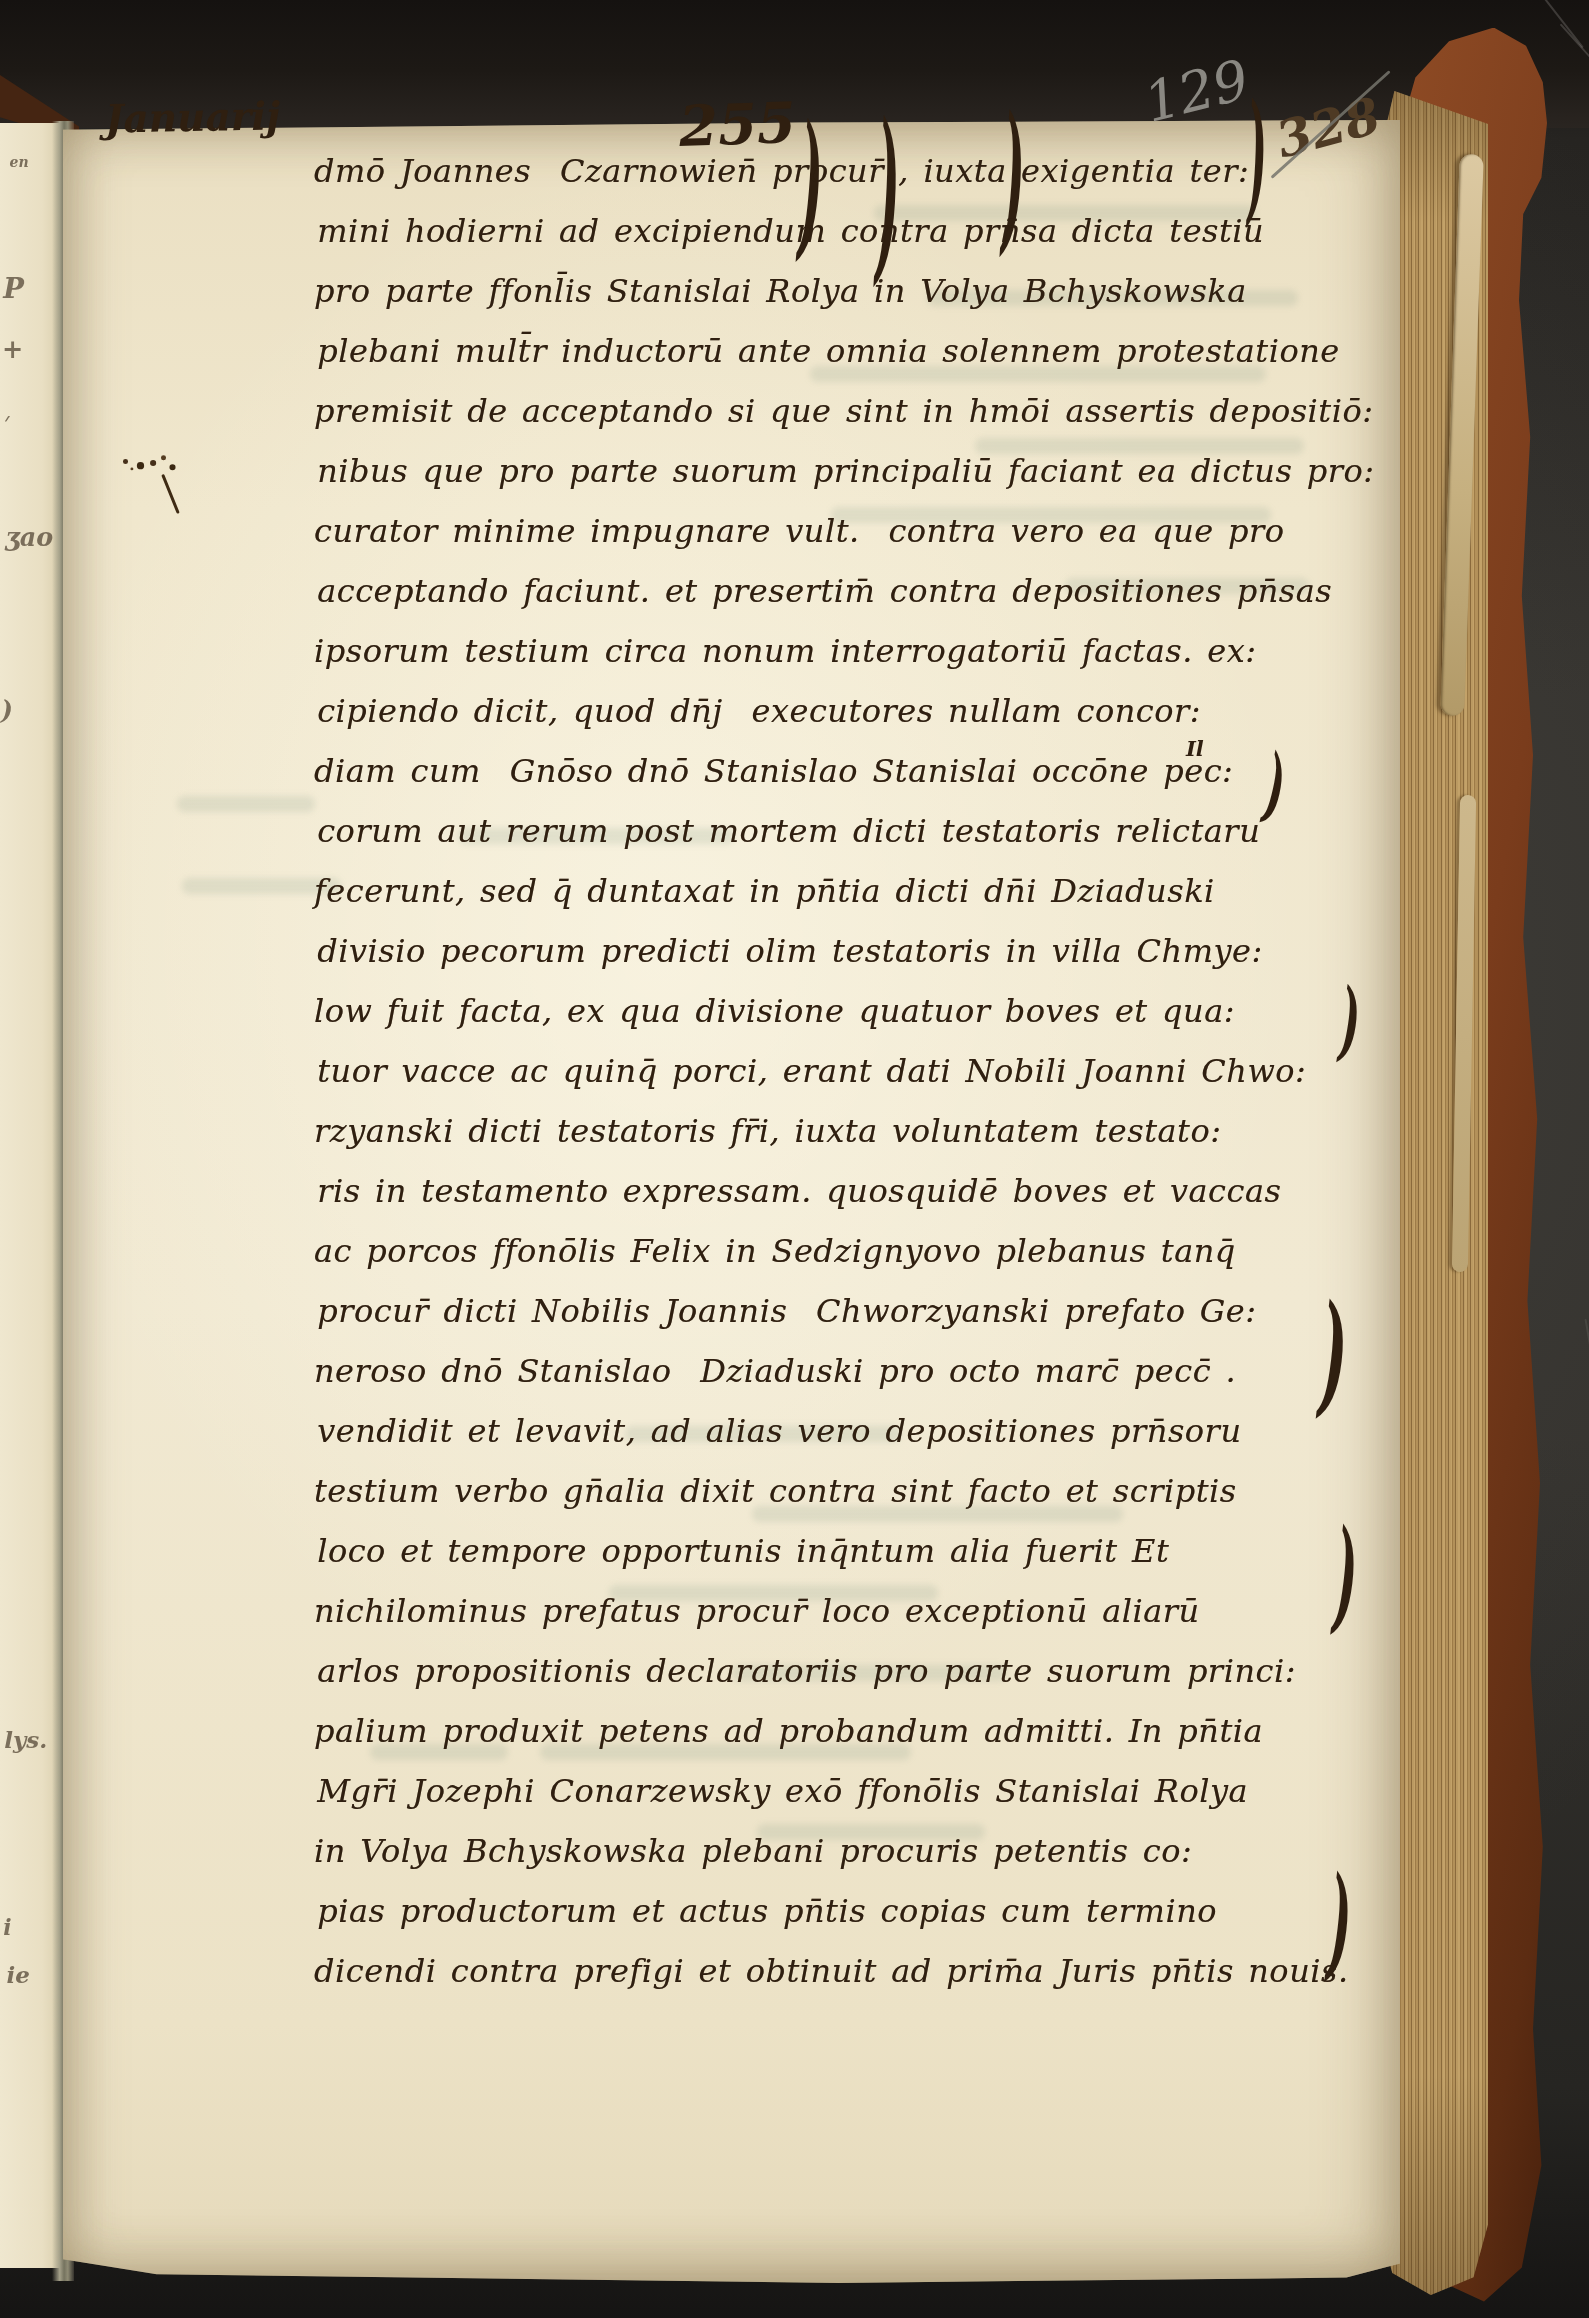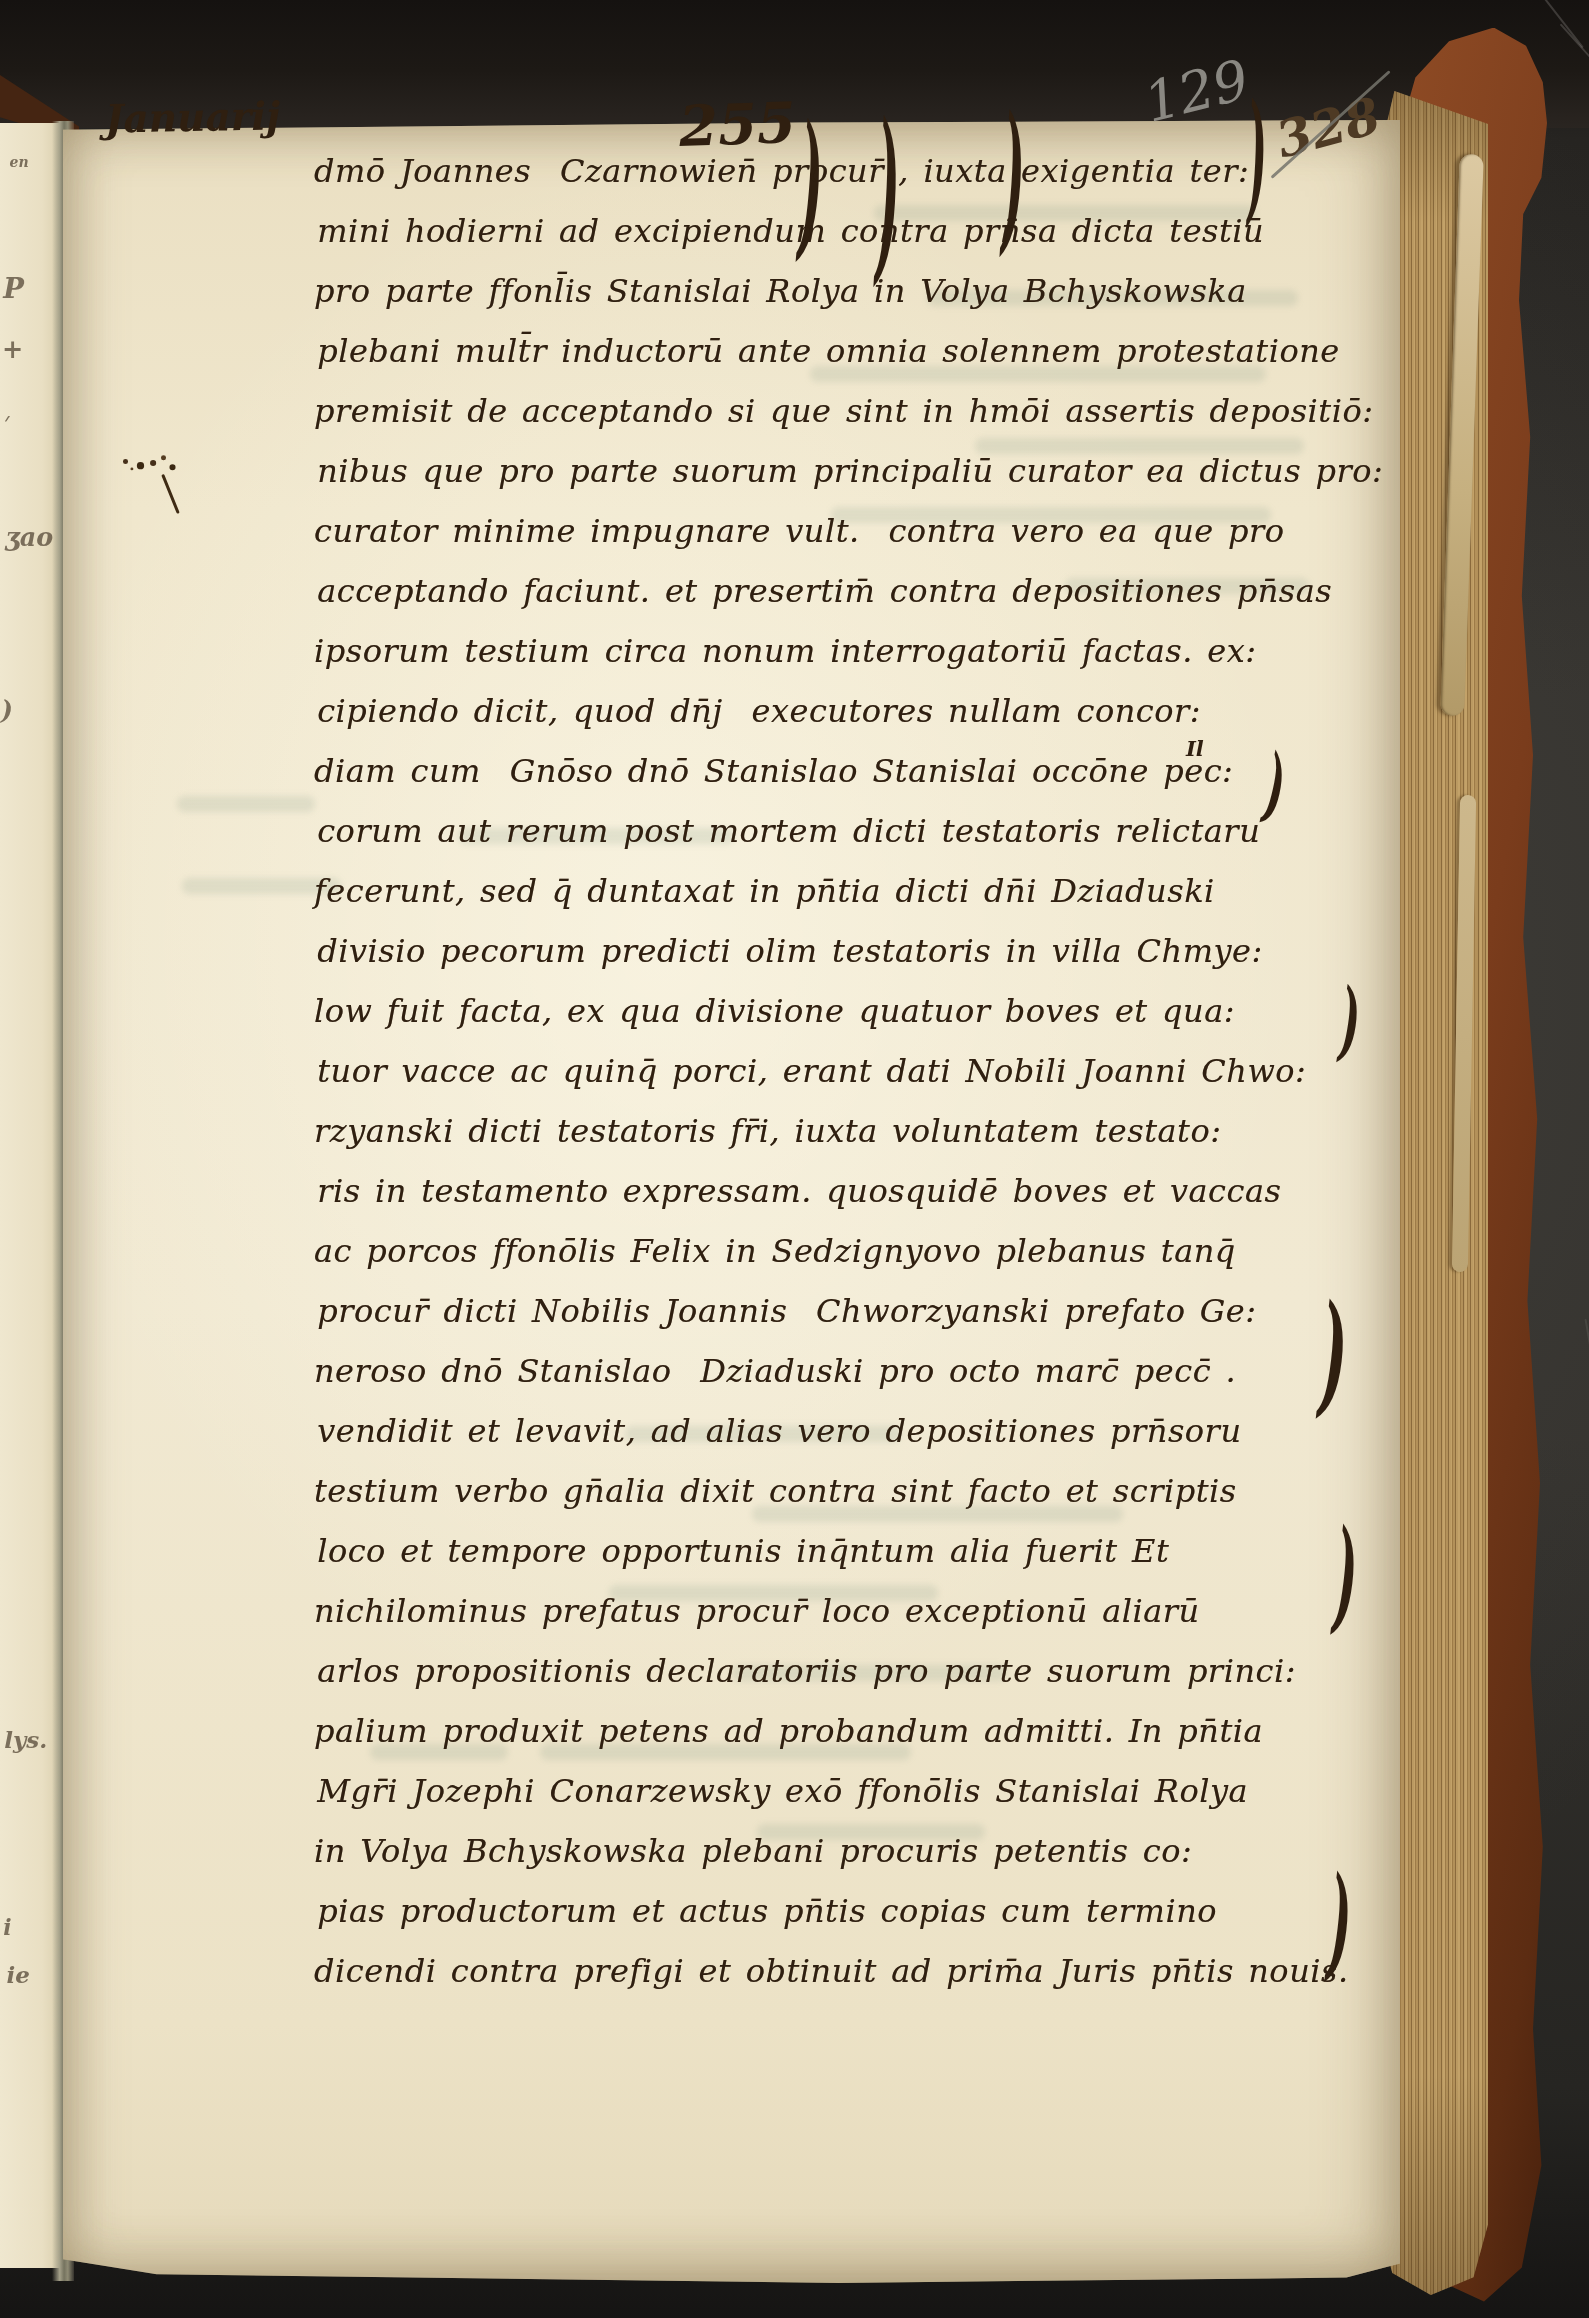--- a/index.html
+++ b/index.html
@@ -134,21 +134,21 @@
   <div class="smudge-tail"></div>
 
   <div class="sup-mark ink">Il</div>
 
   <div class="text-block">
     <div class="ms-line" style="--i:0">dmō Joannes  Czarnowien̄ procur̄ , iuxta exigentia ter:</div>
     <div class="ms-line" style="--i:1">mini hodierni ad excipiendum contra prn̄sa dicta testiū</div>
     <div class="ms-line" style="--i:2">pro parte ffonl̄is Stanislai Rolya in Volya Bchyskowska</div>
     <div class="ms-line" style="--i:3">plebani mult̄r inductorū ante omnia solennem protestatione</div>
     <div class="ms-line" style="--i:4">premisit de acceptando si que sint in hmōi assertis depositiō:</div>
-    <div class="ms-line" style="--i:5">nibus que pro parte suorum principaliū curator ea dictus pro:</div>
+    <div class="ms-line" style="--i:5">nibus que pro parte suorum principaliū faciant ea dictus pro:</div>
     <div class="ms-line" style="--i:6">curator minime impugnare vult.  contra vero ea que pro</div>
     <div class="ms-line" style="--i:7">acceptando faciunt. et presertim̄ contra depositiones pn̄sas</div>
     <div class="ms-line" style="--i:8">ipsorum testium circa nonum interrogatoriū factas. ex:</div>
     <div class="ms-line" style="--i:9">cipiendo dicit, quod dn̄j  executores nullam concor:</div>
     <div class="ms-line" style="--i:10">diam cum  Gnōso dnō Stanislao Stanislai occōne pec:</div>
     <div class="ms-line" style="--i:11">corum aut rerum post mortem dicti testatoris relictaru</div>
     <div class="ms-line" style="--i:12">fecerunt, sed q̄ duntaxat in pn̄tia dicti dn̄i Dziaduski</div>
     <div class="ms-line" style="--i:13">divisio pecorum predicti olim testatoris in villa Chmye:</div>
     <div class="ms-line" style="--i:14">low fuit facta, ex qua divisione quatuor boves et qua:</div>
     <div class="ms-line" style="--i:15">tuor vacce ac quinq̄ porci, erant dati Nobili Joanni Chwo:</div>

